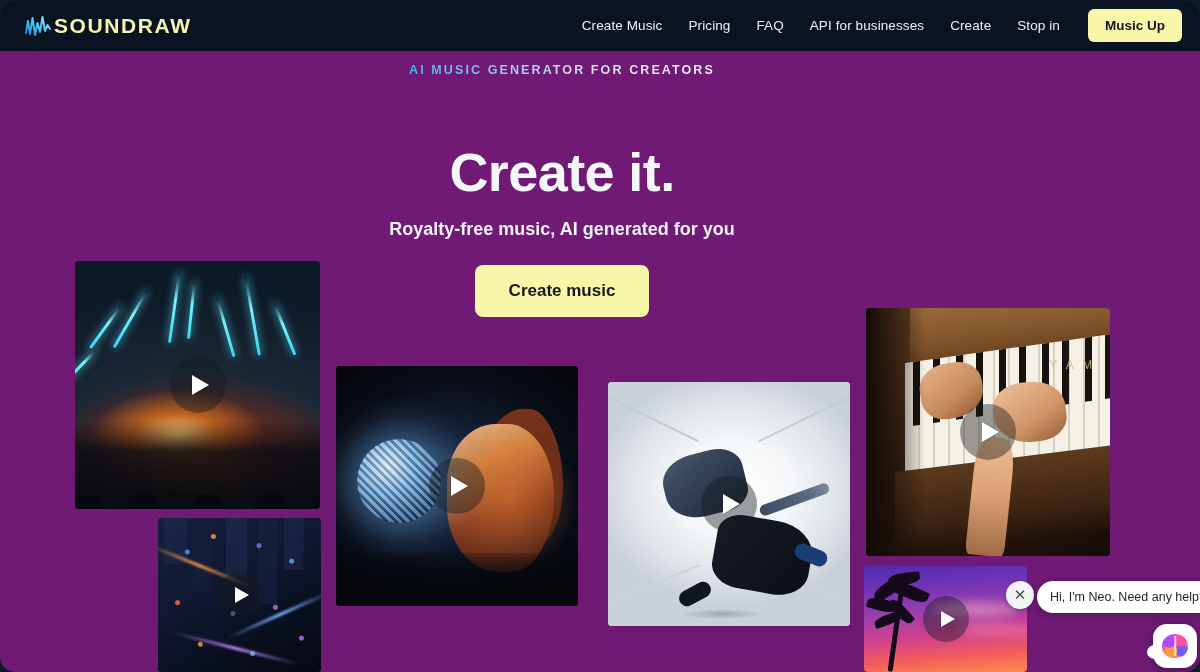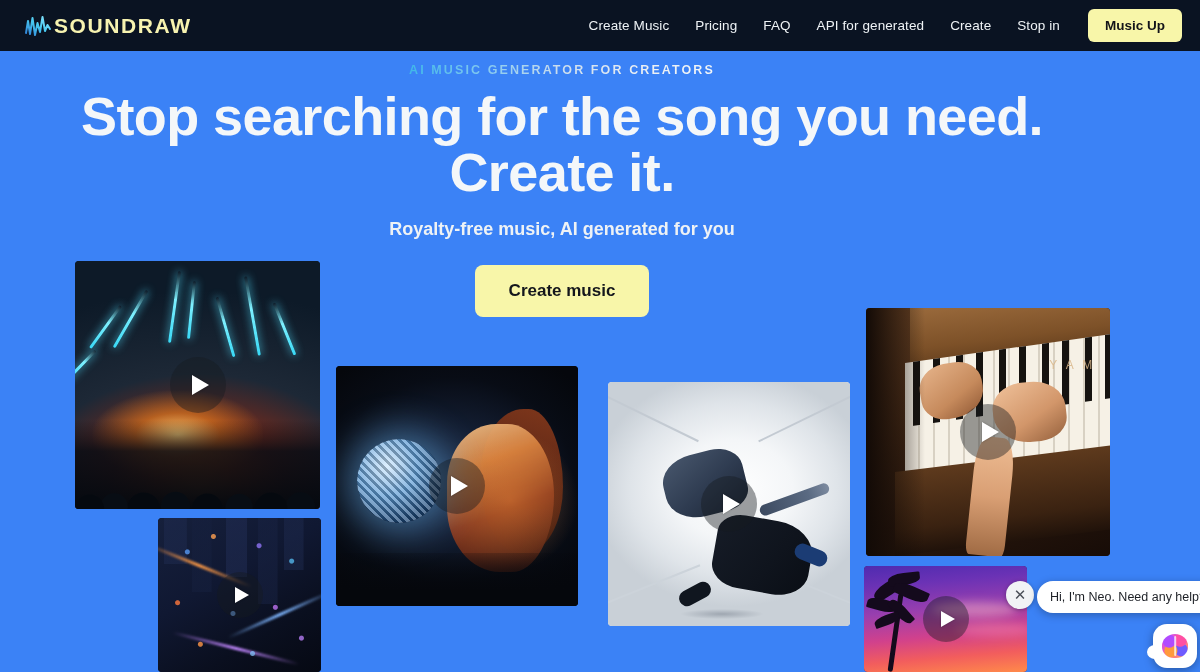--- a/index.html
+++ b/index.html
@@ -4,21 +4,21 @@
 <style>
   * { box-sizing: border-box; margin: 0; padding: 0; }
   html, body {
     width: 1200px; height: 672px;
     overflow: hidden;
     background: #0b1f2a;
     font-family: "Liberation Sans", sans-serif;
     -webkit-font-smoothing: antialiased;
   }
 
-  .page { position: relative; width: 1200px; height: 672px; background: #3b82f6; overflow: hidden; }
+  .page { position: relative; width: 1200px; height: 672px; background: #701a75; overflow: hidden; border-radius: 15px; }
 
   
   .header {
     position: absolute; top: 0; left: 0;
     width: 1200px; height: 51px;
     background: #0a1322;
     display: flex; align-items: center;
     padding: 0 18px 0 24px;
     z-index: 40;
   }
@@ -261,31 +261,31 @@
         </defs>
         <path d="M2 19 L4 7 L6 20 L8.5 4 L11 21 L13.5 9 L16 18 L18.5 3 L21 17 L23.5 11 L26 15" fill="none" stroke="url(#lg)" stroke-width="2" stroke-linecap="round" stroke-linejoin="round"></path>
       </svg>
       <span class="logo-text">SOUNDRAW</span>
     </div>
 
     <nav class="nav">
       <a class="nav-link">Create Music</a>
       <a class="nav-link">Pricing</a>
       <a class="nav-link">FAQ</a>
-      <a class="nav-link">API for generated</a>
+      <a class="nav-link">API for businesses</a>
       <a class="nav-link">Create</a>
       <a class="nav-link">Stop in</a>
       <button class="signup-btn">Music Up</button>
     </nav>
   </div>
 
   <div class="hero">
     <div class="eyebrow">AI MUSIC GENERATOR FOR CREATORS</div>
     <h1 class="headline">
-      <span>Stop searching for the song you need.</span><br>
+      <br>
       <span>Create it.</span>
     </h1>
     <div class="subtitle">Royalty-free music, AI generated for you</div>
     <div class="cta-wrap">
       <button class="cta-btn">Create music</button>
     </div>
   </div>
 
   <div class="card" id="card-concert">
     <div class="art">

